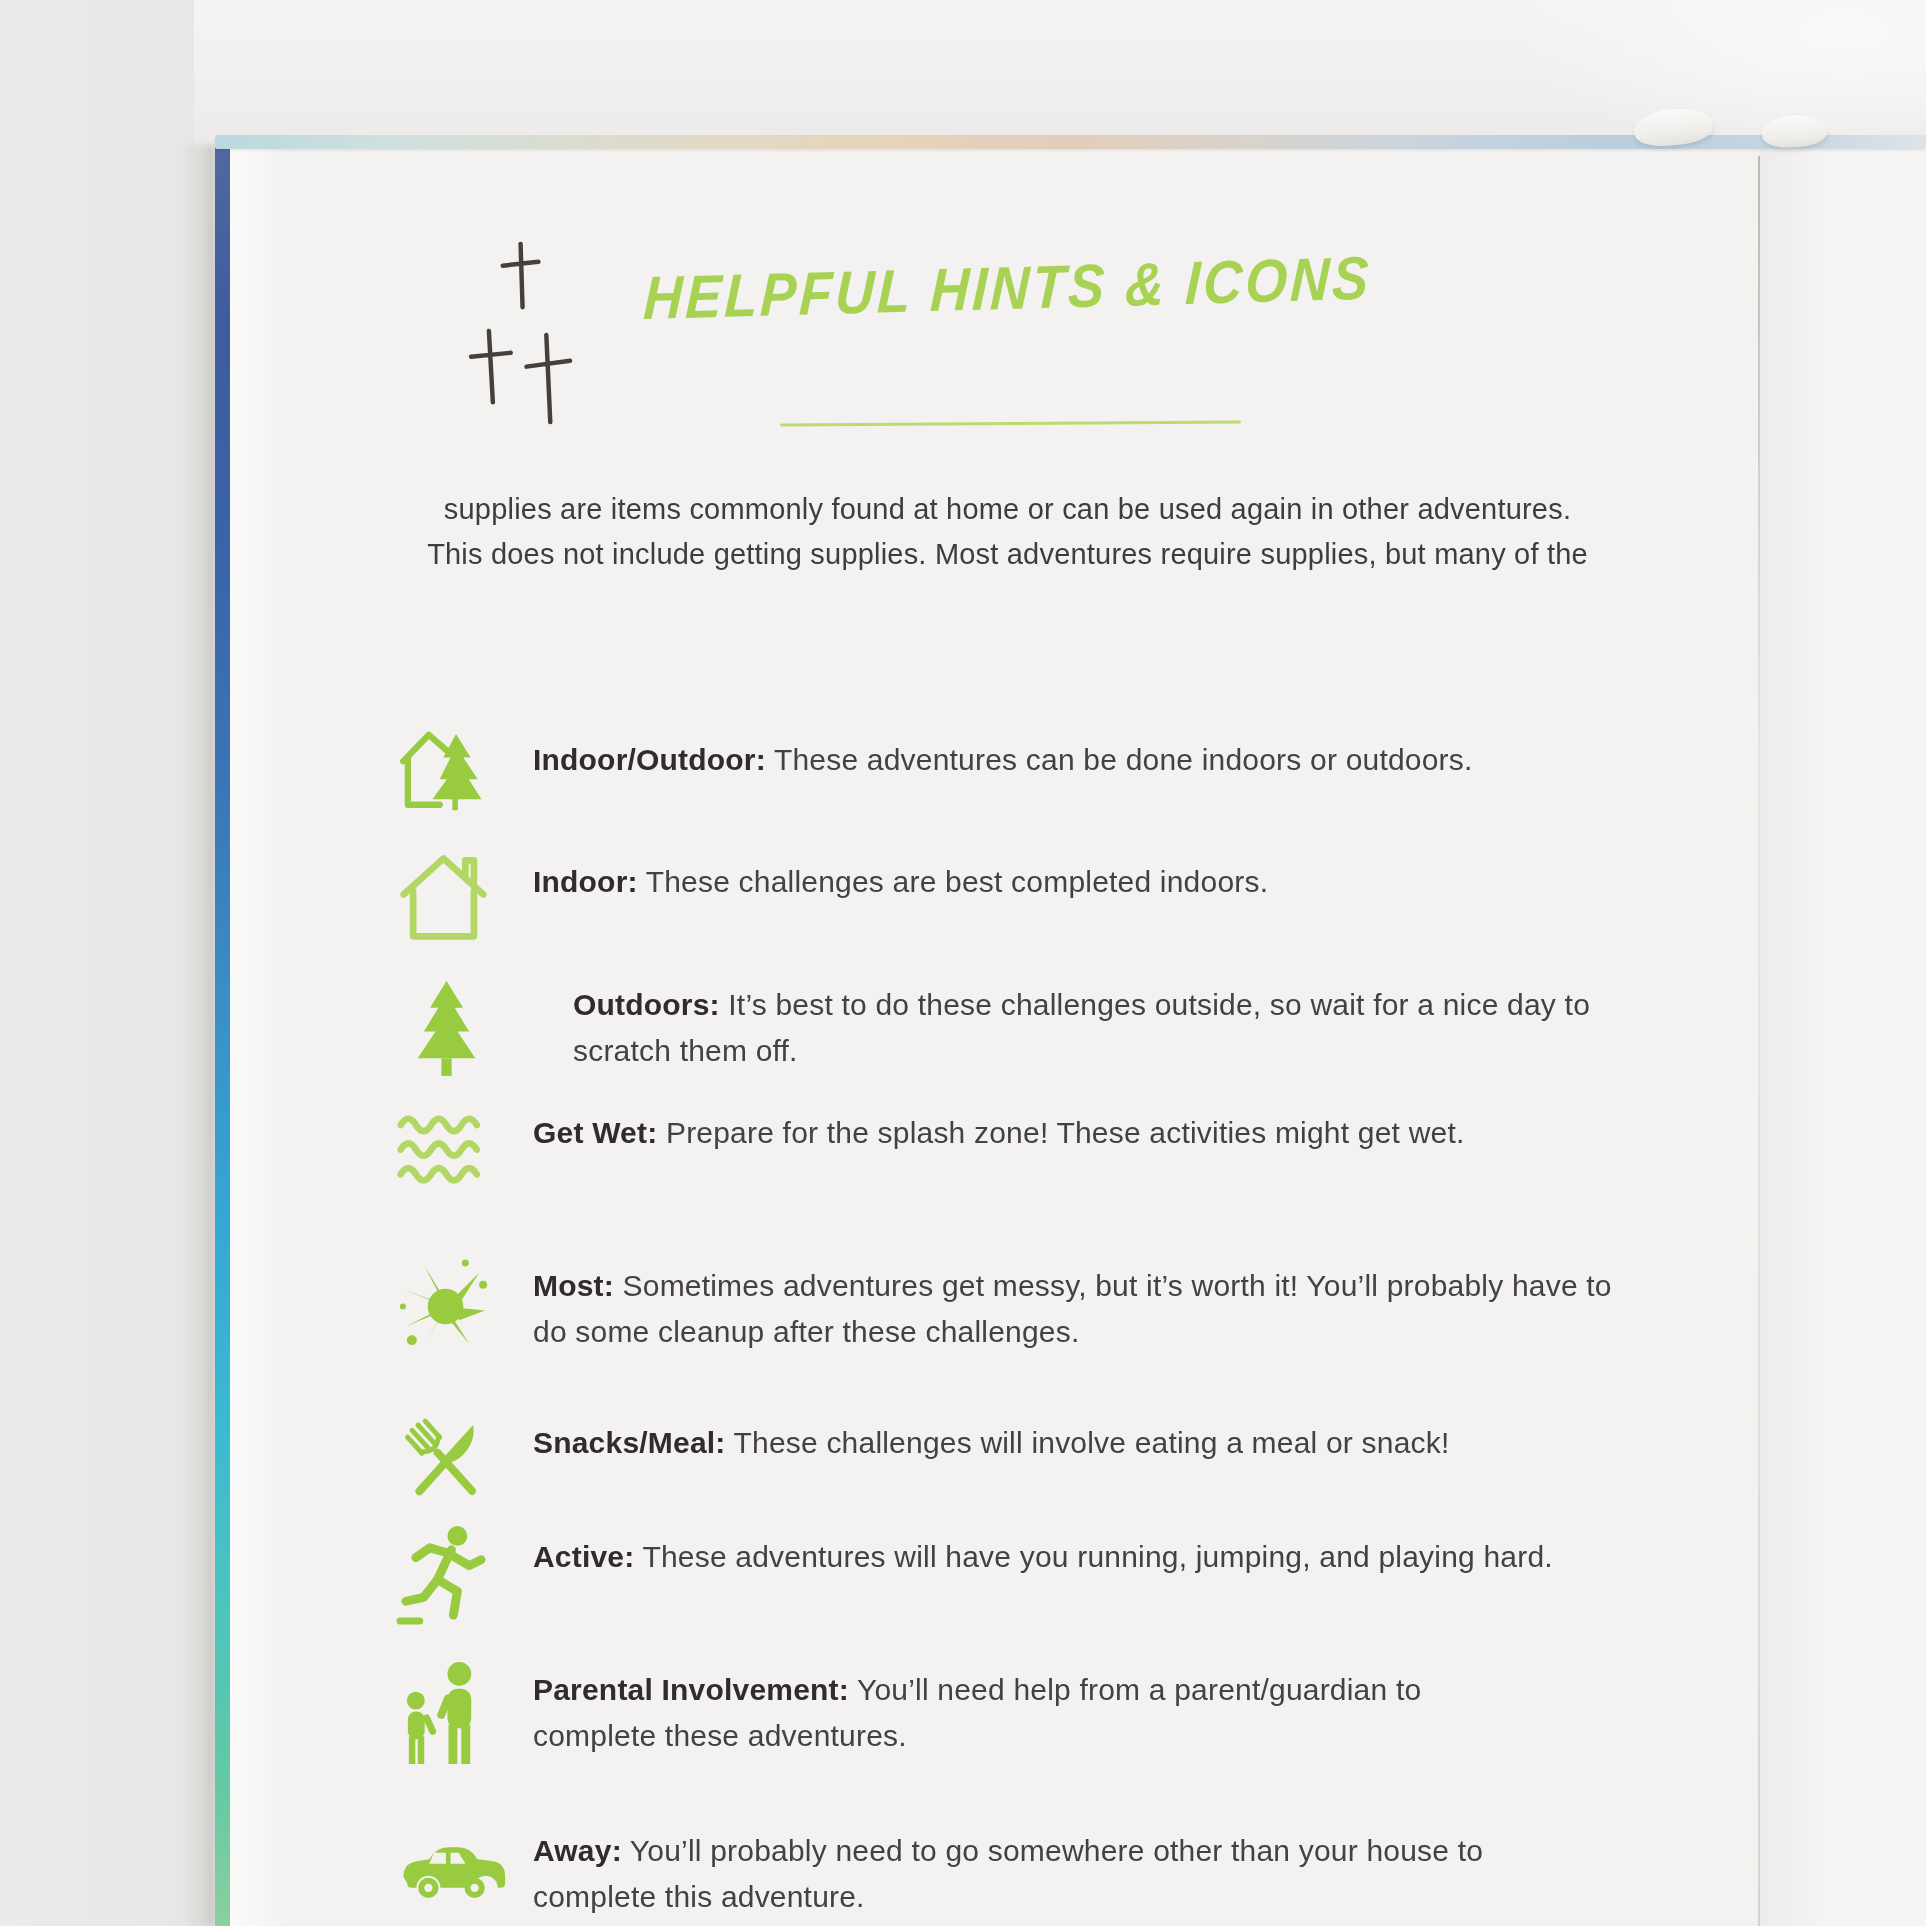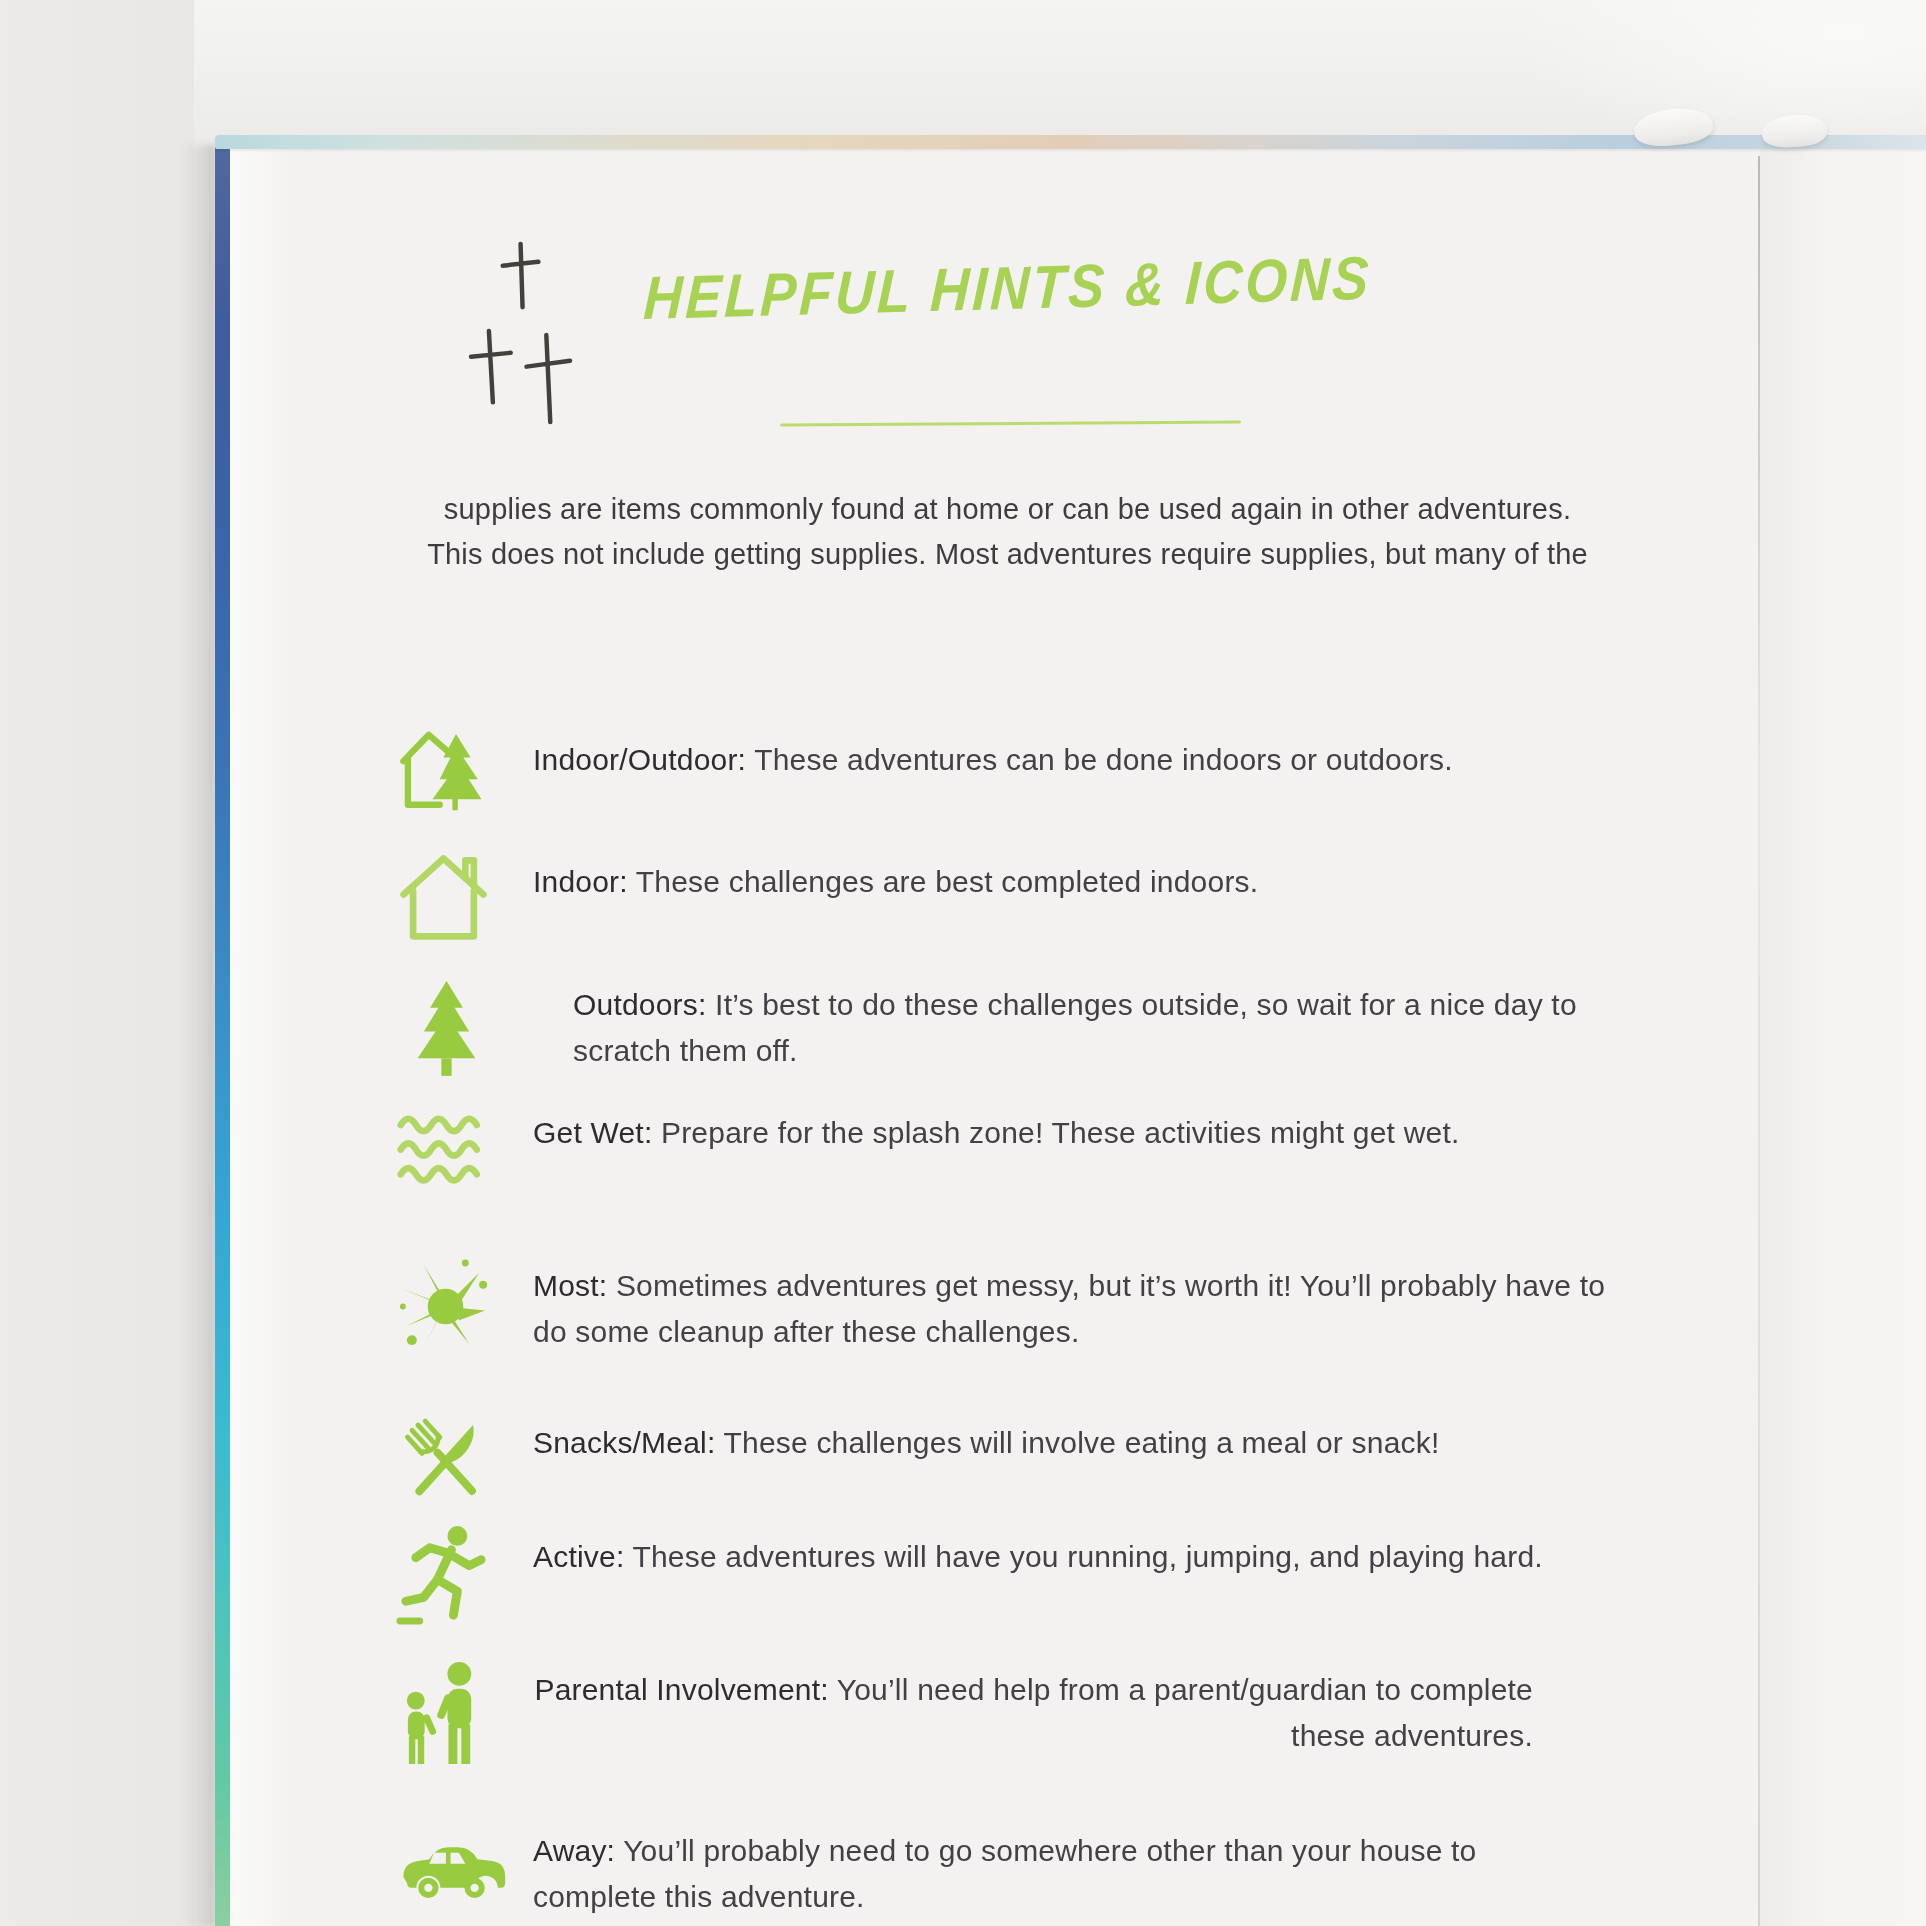--- a/index.html
+++ b/index.html
@@ -49,21 +49,21 @@
     transform:rotate(-1.6deg) skewX(-4deg) scaleY(1.12);
     transform-origin:left top;
   }
   .divider{left:780px;top:422px;width:461px;height:3px;border-radius:2px;
     background:var(--divider-green,#b7d966);transform:rotate(-0.35deg);opacity:0.95;}
   .intro{left:416px;top:487px;width:1183px;text-align:center;
     color:var(--text,#3f3c40);font-size:29px;line-height:45px;letter-spacing:0.2px;}
   .row{left:396px;display:flex;align-items:flex-start;position:absolute;}
   .icon-cell{width:137px;flex:0 0 137px;}
   .row-text{color:#434046;font-size:30px;line-height:46px;letter-spacing:0.2px;padding-top:6px;}
-  .row-text strong{color:#2f2b31;font-weight:normal;}
+  .row-text strong{color:#2f2b31;font-weight:bold;}
   svg{display:block;}
   .fillg{fill:var(--icon-green,#98cb3f);}
   .strokeg{stroke:var(--icon-green,#98cb3f);fill:none;stroke-linecap:round;stroke-linejoin:round;}
   .strokegl{stroke:var(--icon-green-light,#b2d765);fill:none;stroke-linecap:round;stroke-linejoin:round;}
   .sparkstroke{stroke:#44403b;fill:none;stroke-linecap:round;}
   .pagefill{fill:#f3f2f0;}
 </style>
 </head>
 <body>
 
@@ -235,21 +235,21 @@
         <rect x="66" y="66" width="9" height="40"></rect>
         <rect x="50" y="36" width="8" height="26" rx="4" transform="rotate(22 54 36)"></rect>
         <circle cx="20" cy="42" r="9"></circle>
         <rect x="12" y="53" width="17" height="28" rx="8"></rect>
         <rect x="13" y="78" width="6.5" height="28"></rect>
         <rect x="22" y="78" width="6.5" height="28"></rect>
         <rect x="26" y="56" width="7" height="22" rx="3.5" transform="rotate(-24 30 56)"></rect>
       </g>
     </svg>
   </div>
-  <div class="row-text" style="width:1000px;text-align:right;">
+  <div class="row-text" style="width:1000px;">
     <strong>Parental Involvement:</strong>
     <span>You’ll need help from a parent/guardian to complete these adventures.</span>
   </div>
 </div>
 
 <div class="row" style="top:1822px;">
   <div class="icon-cell">
     <svg width="111" height="79" viewBox="0 0 120 80" style="margin-top:6px;">
       <path class="fillg" d="M8 50 q0 -15 16 -17 l12 -2 q7 -13 21 -13 h10 q14 0 21 13 l16 2 q14 2 14 17 v7 q0 5 -5 5 h-3 a13 13 0 0 0 -26 0 h-36 a13 13 0 0 0 -26 0 h-5 q-5 0 -5 -5 Z"></path>
       <path class="pagefill" d="M41 24 h13 v12 h-18 Z"></path>

